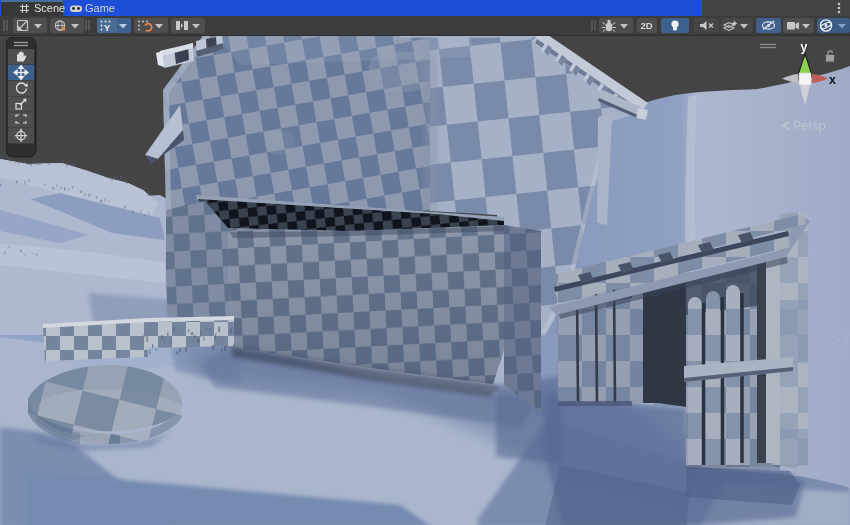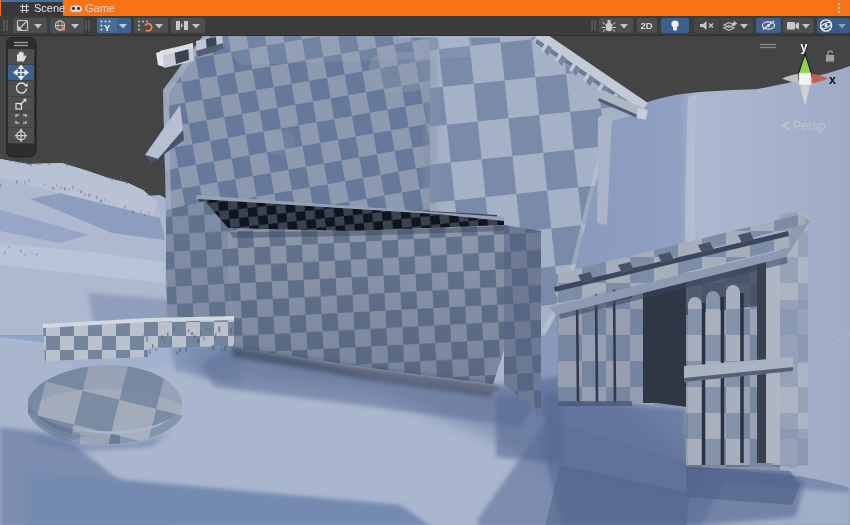--- a/index.html
+++ b/index.html
@@ -1,18 +1,18 @@
 <!DOCTYPE html>
 <html><head>
 <meta charset="utf-8">
 <style>
   html,body{margin:0;padding:0;}
   body{width:850px;height:525px;overflow:hidden;background:#444444;
        font-family:"Liberation Sans",sans-serif;position:relative;}
-  #tabbar{position:absolute;left:0;top:0;width:850px;height:16px;background:#f97316;}
+  #tabbar{position:absolute;left:0;top:0;width:702px;height:16px;background:#1d4ed8;}
   #scenetab{position:absolute;left:1px;top:0;width:62px;height:14px;background:#383838;
             border-top:2px solid #45709e;}
   #toolbar{position:absolute;left:0;top:16px;width:850px;height:19px;background:#3c3c3c;}
   #vpline{position:absolute;left:0;top:35px;width:850px;height:1px;background:#2f2f2f;}
   #scene{position:absolute;left:0;top:35px;width:850px;height:490px;}
   .ov{position:absolute;}
 </style>
 </head>
 <body>
   <div id="scene">

